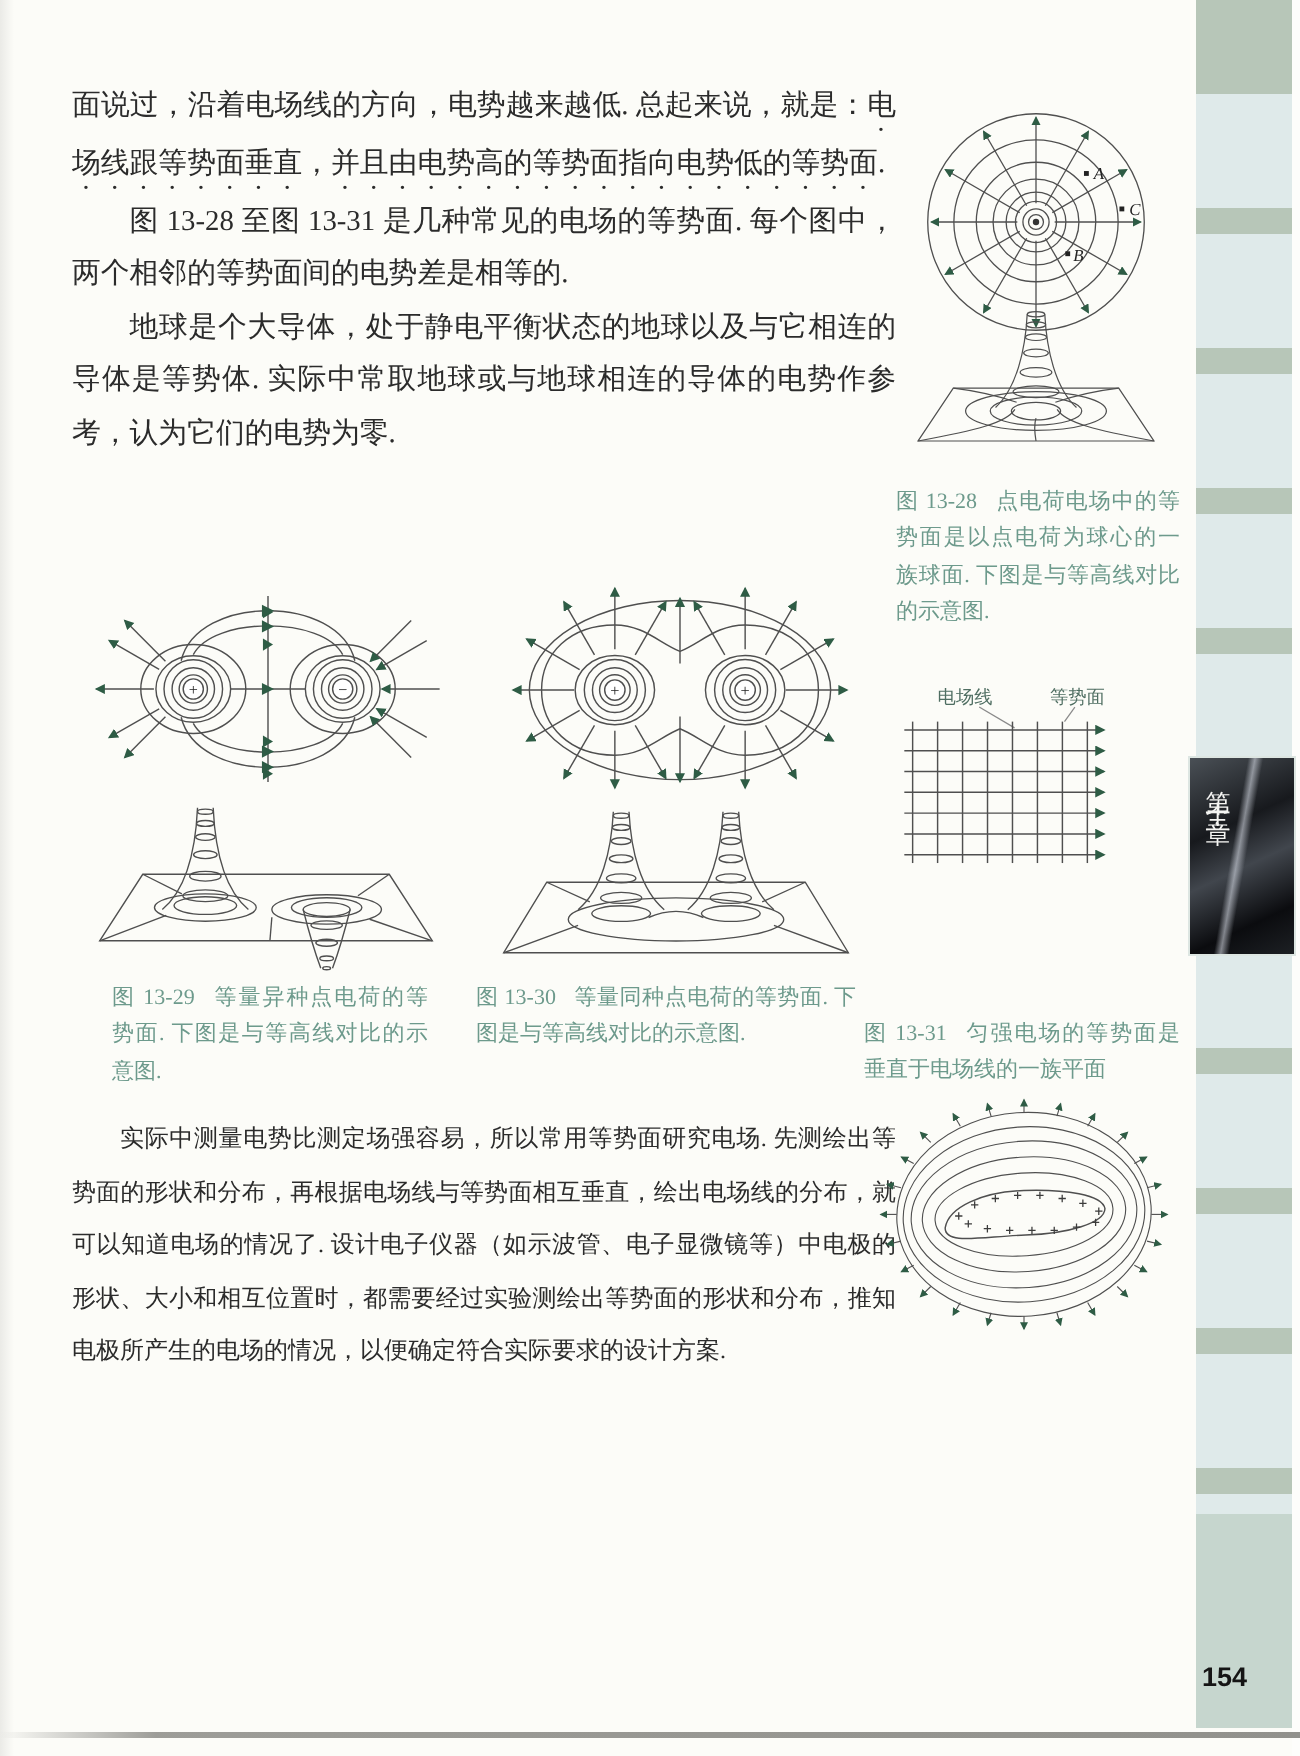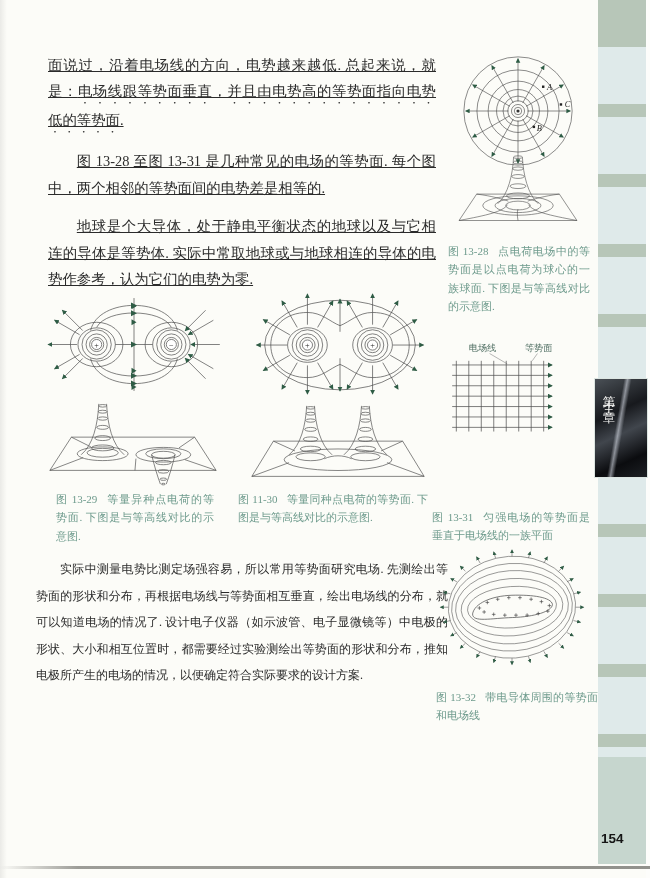--- a/index.html
+++ b/index.html
@@ -3,21 +3,21 @@
 <meta charset="utf-8">
 <style>
   html,body{margin:0;padding:0;background:#e9e9e6;}
   .page{position:relative;width:650px;height:878px;background:#fcfcf8;overflow:hidden;
         font-family:"Liberation Serif","DejaVu Serif",serif;}
   .edgeL{position:absolute;left:0;top:0;width:7px;height:878px;
          background:linear-gradient(90deg,rgba(0,0,0,.07),rgba(0,0,0,0));}
   
   .maintext{position:absolute;left:36px;top:40px;width:412px;color:#2b2b2b;
             font-size:14.4px;line-height:26.4px;text-align:justify;}
-  .maintext p{margin:12px;text-indent:2em;text-decoration:underline;}
+  .maintext p{margin:0;text-indent:2em;}
   .maintext p.noindent{text-indent:0;}
   .emph{-webkit-text-emphasis:dot #2b2b2b;-webkit-text-emphasis-position:under right;
         text-emphasis:dot #2b2b2b;text-emphasis-position:under right;}
   .para5{position:absolute;left:36px;top:556px;width:412px;color:#2b2b2b;
          font-size:12px;line-height:26.6px;text-align:justify;}
   .para5 p{margin:0;text-indent:2em;}
   
   .cap{position:absolute;color:#6d9a8c;font-size:11px;line-height:18.4px;text-align:justify;}
   .cap .fid{margin-right:9px;white-space:nowrap;}
   
@@ -274,21 +274,21 @@
         <ellipse cx="128" cy="8" rx="4" ry="1.3"></ellipse>
           <ellipse cx="128" cy="14" rx="4.5" ry="1.5"></ellipse>
         <ellipse cx="128" cy="21" rx="5" ry="1.7"></ellipse>
           <ellipse cx="128" cy="30" rx="6" ry="2"></ellipse>
         <ellipse cx="128" cy="40" rx="7.5" ry="2.3"></ellipse>
           <ellipse cx="128" cy="50" rx="10.5" ry="2.8"></ellipse>
       </g>
     </svg>
   </div>
   <div class="cap" style="left:238px;top:490px;width:190px;">
-    <span class="fid">图 11-30</span><span>等量同种点电荷的等势面. 下图是与等高线对比的示意图.</span>
+    <span class="fid">图 13-30</span><span>等量同种点电荷的等势面. 下图是与等高线对比的示意图.</span>
   </div>
 
   <div class="fig" style="left:448px;top:339px;">
     <svg width="130" height="106" viewBox="0 0 125 100">
       <text x="20" y="11" font-size="8.8" fill="#4f6e62">电场线</text>
       <text x="74" y="11" font-size="8.8" fill="#4f6e62">等势面</text>
       <g stroke="#8a8a8a" stroke-width="0.6" fill="none">
         <path d="M40,13 L57,23"></path>
           <path d="M86,13 L81,20"></path>
       </g>
@@ -363,23 +363,20 @@
           <use href="#pl" x="138" y="79"></use>
         <use href="#pl" x="126" y="82"></use>
           <use href="#pl" x="112" y="84"></use>
           <use href="#pl" x="98" y="84"></use>
         <use href="#pl" x="84" y="84"></use>
           <use href="#pl" x="70" y="83"></use>
           <use href="#pl" x="58" y="80"></use>
       </g>
     </svg>
   </div>
-  <div class="cap" style="left:436px;top:688px;width:162px;">
-    <span class="fid">图 13-32</span><span>带电导体周围的等势面和电场线</span>
-  </div>
 
   <div class="stripe-top"></div>
   <div class="stripe-pat"></div>
   <div class="stripe-bot"></div>
   <div class="stripe-white"></div>
   <div class="tab">
     <div class="bolt"></div>
     <span>第十三章</span>
   </div>
   <div class="pageno">154</div>

